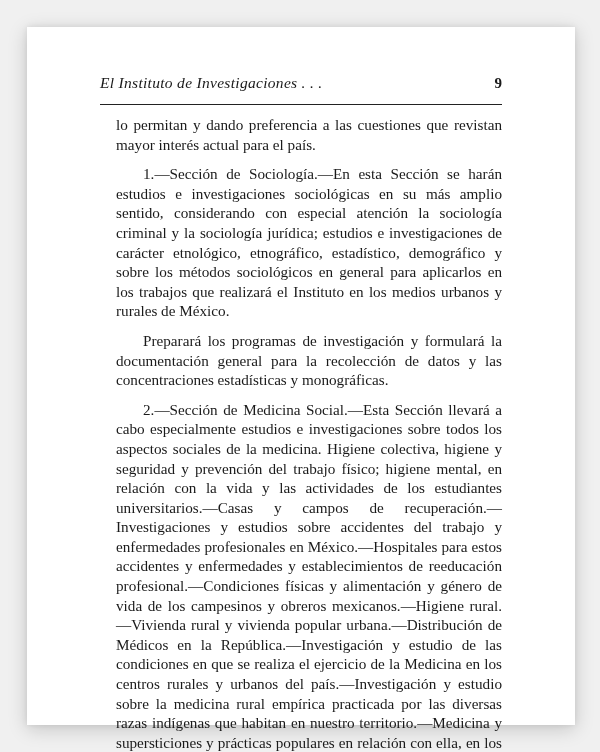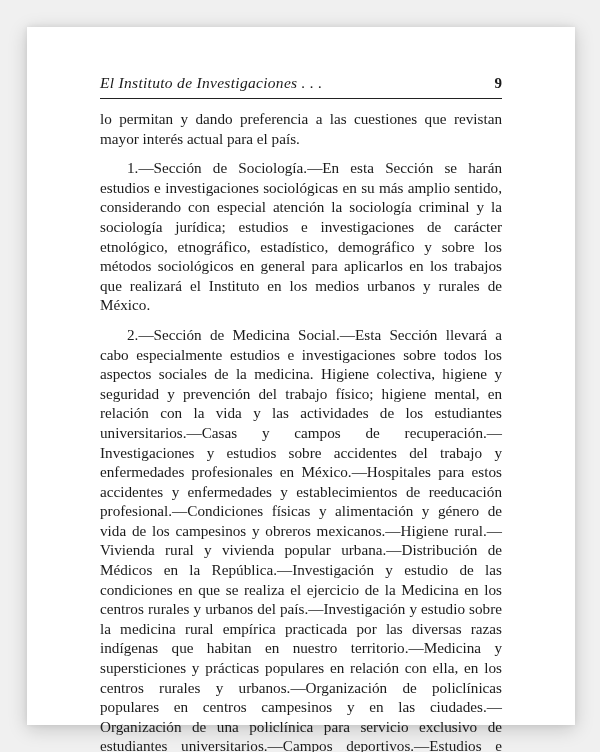--- a/index.html
+++ b/index.html
@@ -26,40 +26,40 @@
     width: 402px;
     font-family: "Liberation Serif", "DejaVu Serif", serif;
     color: #1a1a1a;
   }
   .running-head {
     display: flex;
     justify-content: space-between;
     align-items: baseline;
     font-size: 15.5px;
     line-height: 18px;
-    padding-bottom: 6px;
+    padding-bottom: 12px;
     border-bottom: 1.3px solid #222;
   }
   .running-title {
     font-style: italic;
     letter-spacing: 0.3px;
   }
   .page-number {
     font-weight: bold;
     font-size: 15px;
   }
   .body-text {
     margin-top: 10px;
     font-size: 15.2px;
     line-height: 19.6px;
     text-align: justify;
     hyphens: none;
   }
   .para {
-    margin: 0 0 10px 0;
+    margin: 0 0 10px 16px;
   }
   .para.indent {
     text-indent: 27px;
   }
   .para.noindent {
     text-indent: 0;
   }
   .section-title {
   }
 </style>
@@ -76,20 +76,23 @@
 
     <div class="body-text">
       <p class="para noindent">
         <span>lo permitan y dando preferencia a las cuestiones que revistan mayor interés actual para el país.</span>
       </p>
 
       <p class="para indent">
         <span>1.—</span><span class="section-title">Sección de Sociología.</span><span>—En esta Sección se harán estudios e investigaciones sociológicas en su más amplio sentido, considerando con especial atención la sociología criminal y la sociología jurídica; estudios e investigaciones de carácter etnológico, etnográfico, estadístico, demográfico y sobre los métodos sociológicos en general para aplicarlos en los trabajos que realizará el Instituto en los medios urbanos y rurales de México.</span>
       </p>
 
+      <p class="para indent">
+        <span>Preparará los programas de investigación y formulará la documentación general para la recolección de datos y las concentraciones estadísticas y monográficas.</span>
+      </p>
 
       <p class="para indent">
         <span>2.—</span><span class="section-title">Sección de Medicina Social.</span><span>—Esta Sección llevará a cabo especialmente estudios e investigaciones sobre todos los aspectos sociales de la medicina.  Higiene colectiva, higiene y seguridad y prevención del trabajo físico; higiene mental, en relación con la vida y las actividades de los estudiantes universitarios.—Casas y campos de recuperación.—Investigaciones y estudios sobre accidentes del trabajo y enfermedades profesionales en México.—Hospitales para estos accidentes y enfermedades y establecimientos de reeducación profesional.—Condiciones físicas y alimentación y género de vida de los campesinos y obreros mexicanos.—Higiene rural.—Vivienda rural y vivienda popular urbana.—Distribución de Médicos en la República.—Investigación y estudio de las condiciones en que se realiza el ejercicio de la Medicina en los centros rurales y urbanos del país.—Investigación y estudio sobre la medicina rural empírica practicada por las diversas razas indígenas que habitan en nuestro territorio.—Medicina y supersticiones y prácticas populares en relación con ella, en los centros rurales y urbanos.—Organización de policlínicas populares en centros campesinos y en las ciudades.—Organización de una policlínica para servicio exclusivo de estudiantes universitarios.—Campos deportivos.—Estudios e investiga-</span>
       </p>
     </div>
 
   </div>
 </div>
 
 </body></html>

